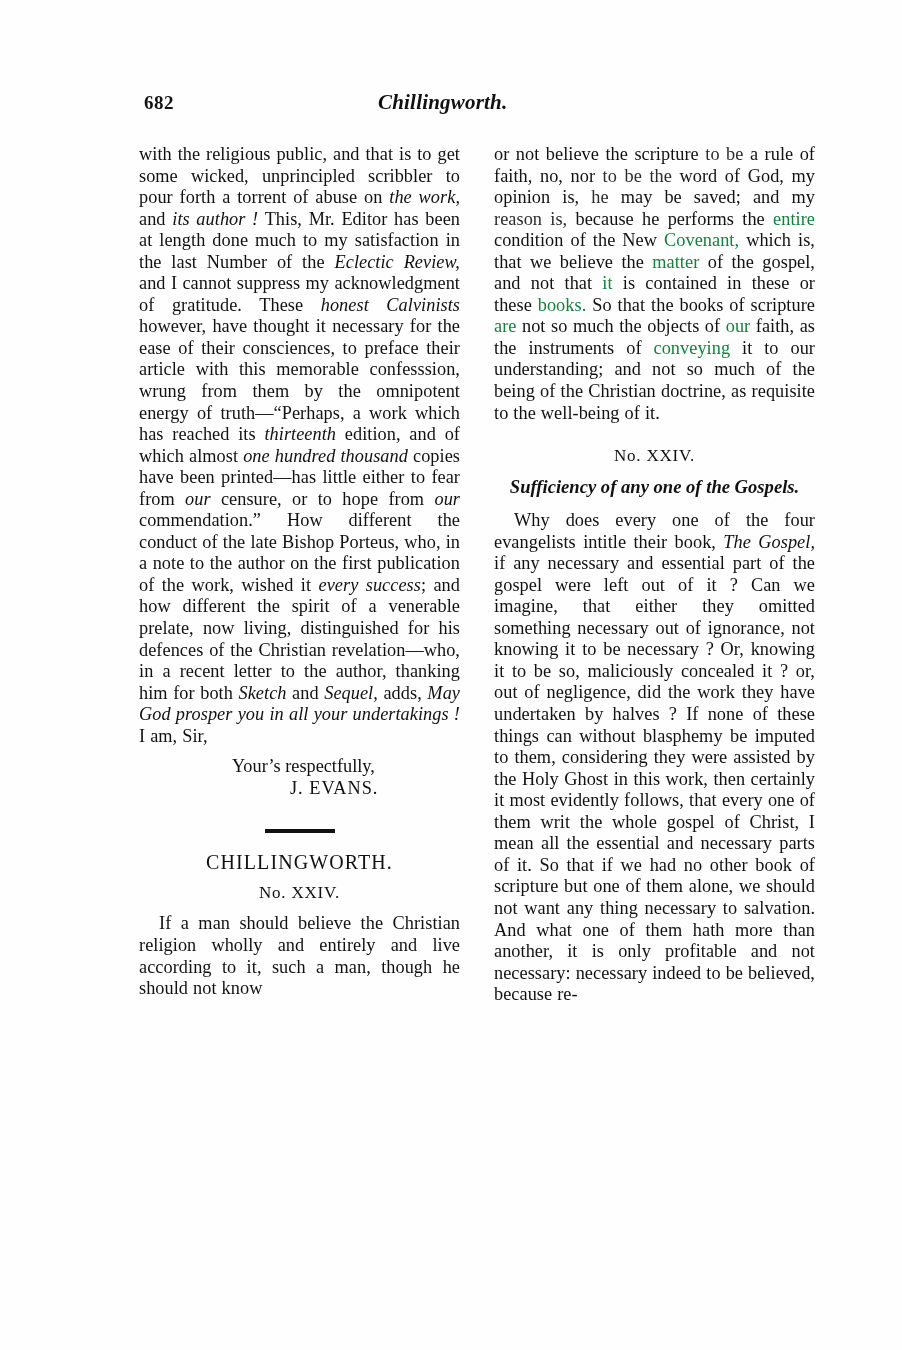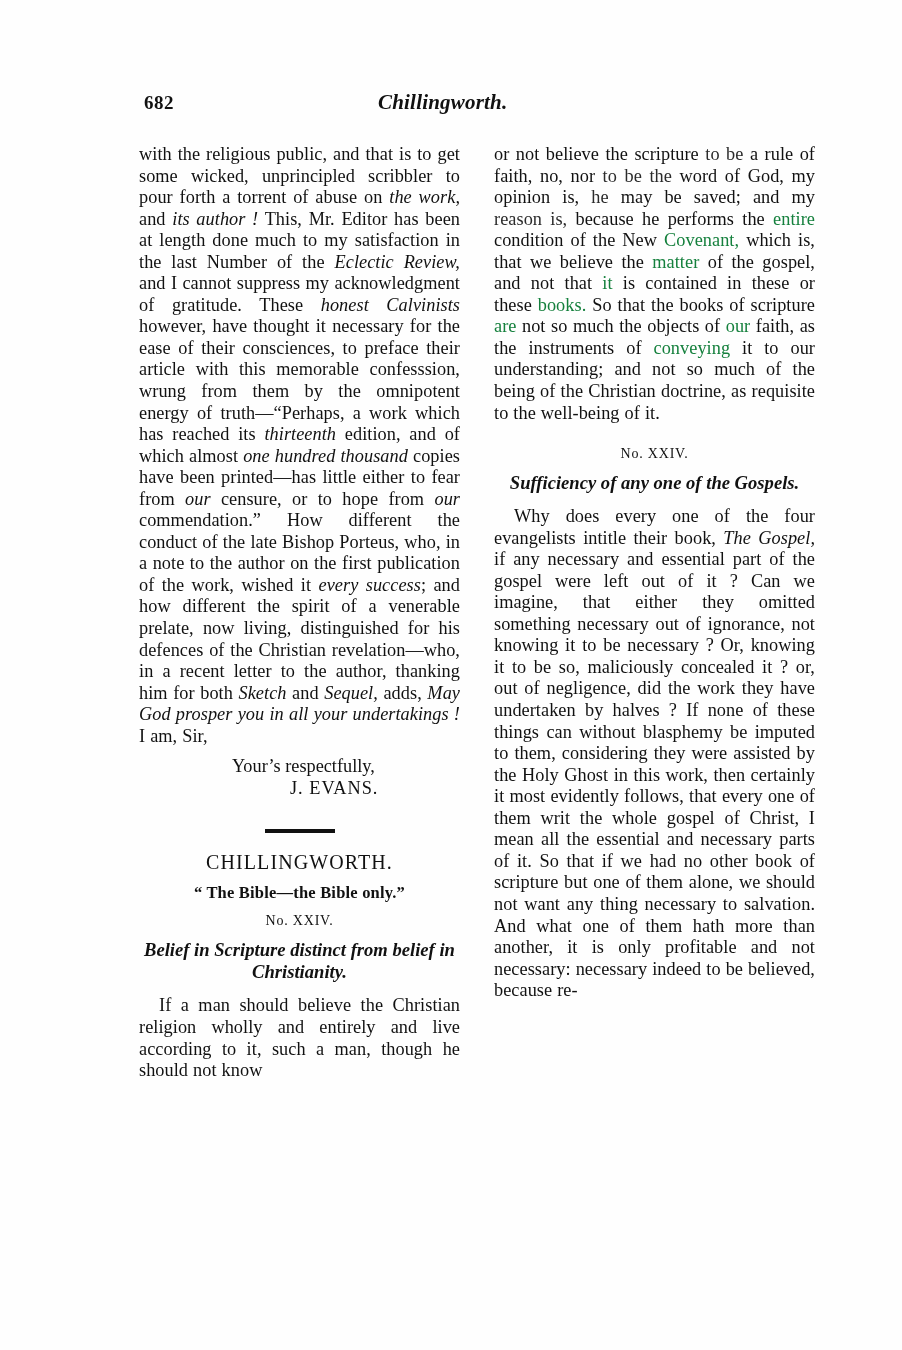--- a/index.html
+++ b/index.html
@@ -91,21 +91,21 @@
     letter-spacing: 1.1px;
     margin: 0 0 9px 0;
   }
   .h-motto {
     font-size: 16.5px;
     font-weight: bold;
     letter-spacing: 0.2px;
     margin: 0 0 10px 0;
   }
   .h-number {
-    font-size: 14px;
+    font-size: 17px;
     letter-spacing: 0.8px;
     margin: 0 0 10px 0;
   }
   .h-subtitle {
     font-size: 18.6px;
     font-style: italic;
     font-weight: bold;
     line-height: 22px;
     margin: 0 0 12px 0;
   }
@@ -127,23 +127,21 @@
 
     <p class="closing">
       <span class="l1">Your’s respectfully,</span>
       <span class="l2">J. EVANS.</span>
     </p>
 
     <div class="rule"></div>
 
     <div class="heading-block">
       <div class="h-author">CHILLINGWORTH.</div>
-      <div class="h-motto">“ The Bible—the Bible only.”</div>
       <div class="h-number">No. XXIV.</div>
-      <div class="h-subtitle">Belief in Scripture distinct from belief in Christianity.</div>
     </div>
 
     <p class="para indent">If a man should believe the Christian religion wholly and entirely and live according to it, such a man, though he should not know</p>
   </div>
 
   <div class="col" id="col-right">
 
     <p class="para"><span>or not believe the scripture </span><span class="fade1">to be</span><span> a rule of faith, no, nor </span><span class="fade1">to be the</span><span> word of God, my opinion is, </span><span class="fade1">he</span><span> may be saved; and my </span><span class="fade1">reason is,</span><span> because he performs the </span><span class="fade2">entire</span><span> condition of the New </span><span class="fade2">Covenant,</span><span> which is, that we believe the </span><span class="fade2">matter</span><span> of the gospel, and not that </span><span class="fade2">it</span><span> is contained in these or these </span><span class="fade2">books.</span><span> So that the books of scripture </span><span class="fade2">are</span><span> not so much the objects of </span><span class="fade2">our</span><span> faith, as the instruments of </span><span class="fade2">conveying</span><span> it to our understanding; and not so much of the being of the Christian doctrine, as requisite to the well-being of it.</span></p>
 
     <div class="gap-before-head"></div>

